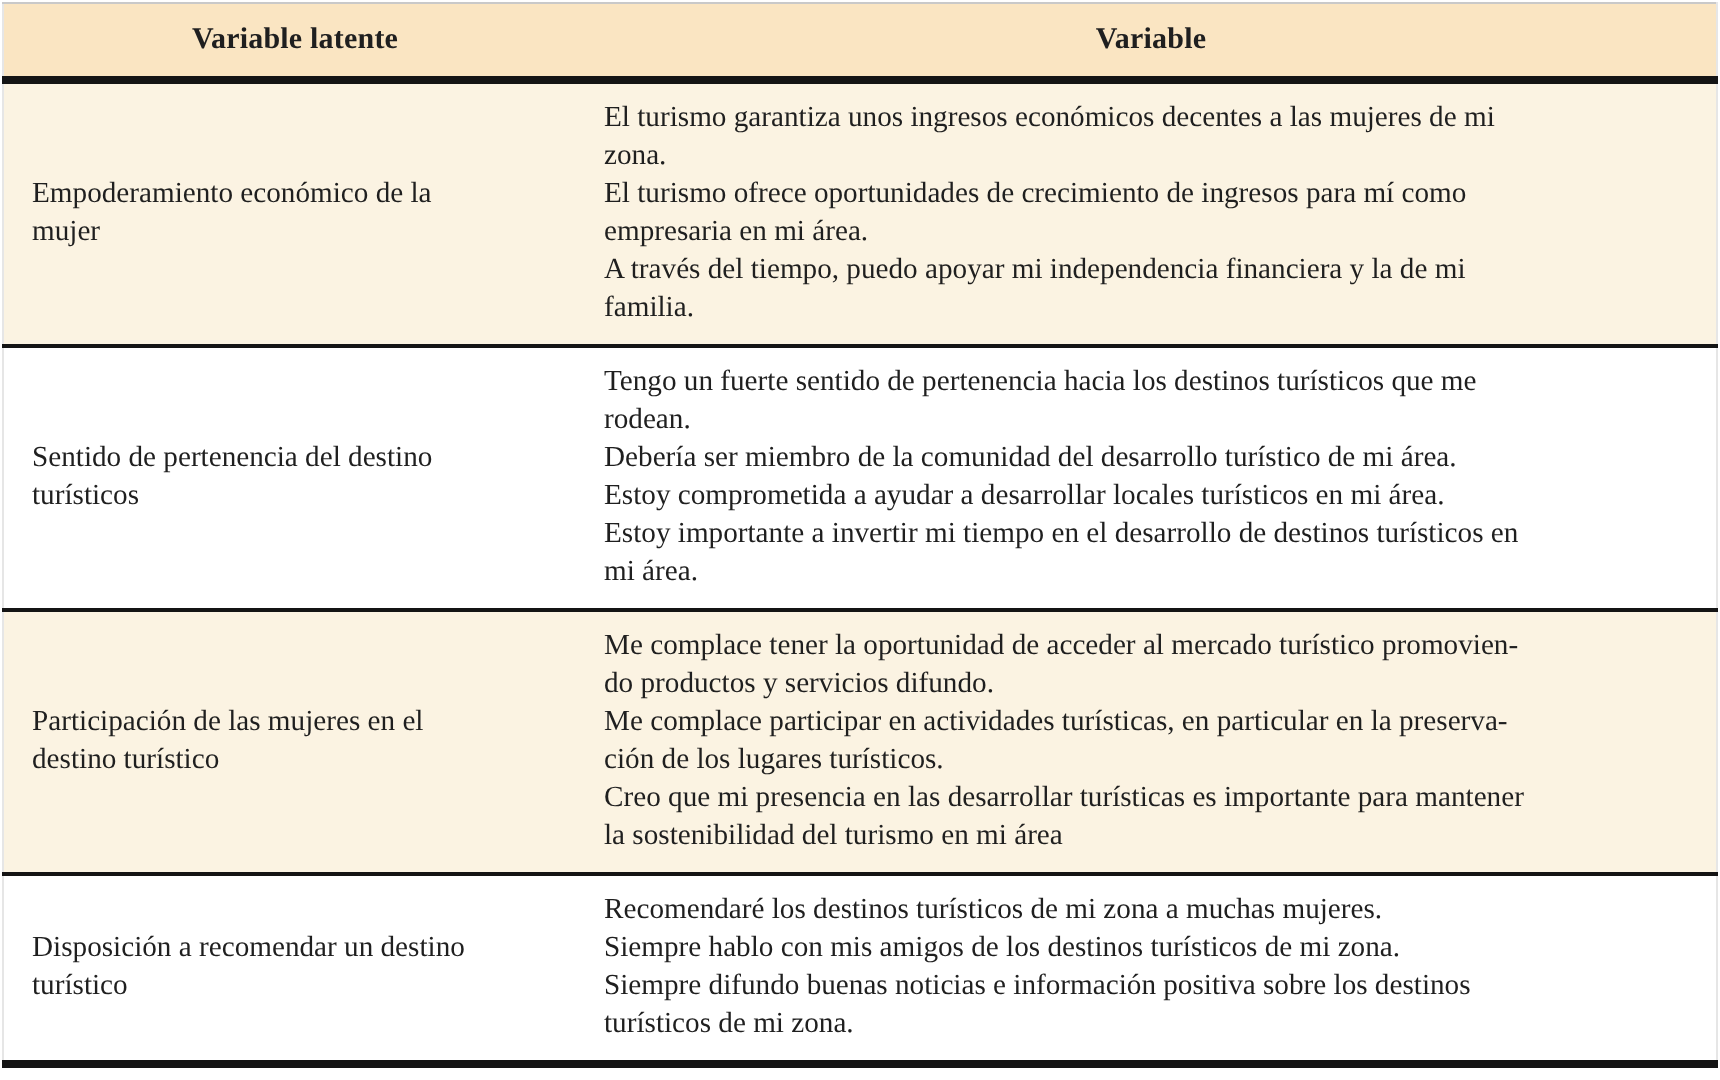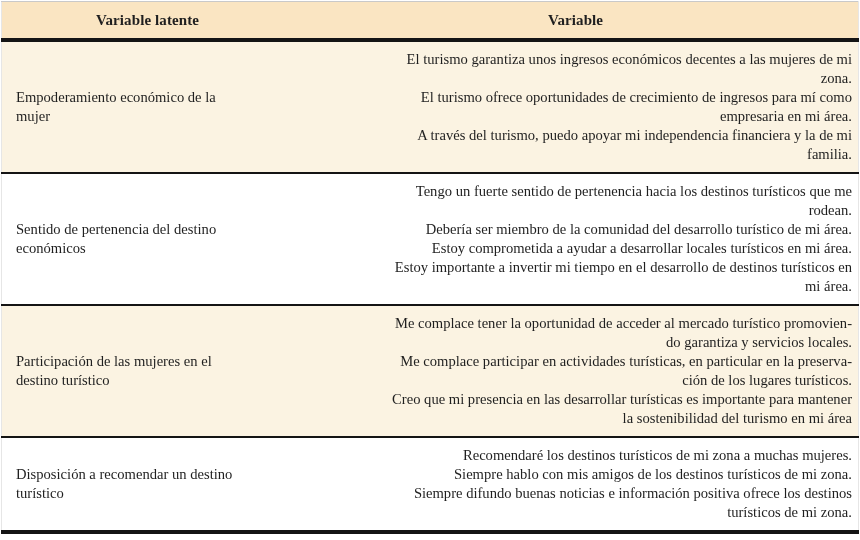--- a/index.html
+++ b/index.html
@@ -47,21 +47,20 @@
   td.col-var {
     width: 283px;
     padding: 8px 12px 8px 14px;
     white-space: pre-line;
   }
   td.col-elem {
     padding: 8px 6px 8px 9px;
   }
   .elemento {
     white-space: pre-line;
-    text-align: right;
   }
 </style>
 </head>
 <body>
 
 <div class="table-wrap">
   <table class="latent-table">
     <thead>
       <tr>
         <th class="col-var">Variable latente</th>
@@ -70,53 +69,53 @@
     </thead>
     <tbody id="table-body">
         <tr class="shaded">
           <td class="col-var">Empoderamiento económico de la
 mujer</td>
           <td class="col-elem">
             <div class="elemento">El turismo garantiza unos ingresos económicos decentes a las mujeres de mi
 zona.</div>
             <div class="elemento">El turismo ofrece oportunidades de crecimiento de ingresos para mí como
 empresaria en mi área.</div>
-            <div class="elemento">A través del turismo, puedo apoyar mi independencia financiera y la de mi
+            <div class="elemento">A través del tiempo, puedo apoyar mi independencia financiera y la de mi
 familia.</div>
           </td>
         </tr>
         <tr class="plain">
           <td class="col-var">Sentido de pertenencia del destino
-económicos</td>
+turísticos</td>
           <td class="col-elem">
             <div class="elemento">Tengo un fuerte sentido de pertenencia hacia los destinos turísticos que me
 rodean.</div>
             <div class="elemento">Debería ser miembro de la comunidad del desarrollo turístico de mi área.</div>
             <div class="elemento">Estoy comprometida a ayudar a desarrollar locales turísticos en mi área.</div>
             <div class="elemento">Estoy importante a invertir mi tiempo en el desarrollo de destinos turísticos en
 mi área.</div>
           </td>
         </tr>
         <tr class="shaded">
           <td class="col-var">Participación de las mujeres en el
 destino turístico</td>
           <td class="col-elem">
             <div class="elemento">Me complace tener la oportunidad de acceder al mercado turístico promovien-
-do garantiza y servicios locales.</div>
+do productos y servicios difundo.</div>
             <div class="elemento">Me complace participar en actividades turísticas, en particular en la preserva-
 ción de los lugares turísticos.</div>
             <div class="elemento">Creo que mi presencia en las desarrollar turísticas es importante para mantener
 la sostenibilidad del turismo en mi área</div>
           </td>
         </tr>
         <tr class="plain">
           <td class="col-var">Disposición a recomendar un destino
 turístico</td>
           <td class="col-elem">
             <div class="elemento">Recomendaré los destinos turísticos de mi zona a muchas mujeres.</div>
             <div class="elemento">Siempre hablo con mis amigos de los destinos turísticos de mi zona.</div>
-            <div class="elemento">Siempre difundo buenas noticias e información positiva ofrece los destinos
+            <div class="elemento">Siempre difundo buenas noticias e información positiva sobre los destinos
 turísticos de mi zona.</div>
           </td>
         </tr>
       </tbody>
   </table>
 </div>
 
 </body></html>

